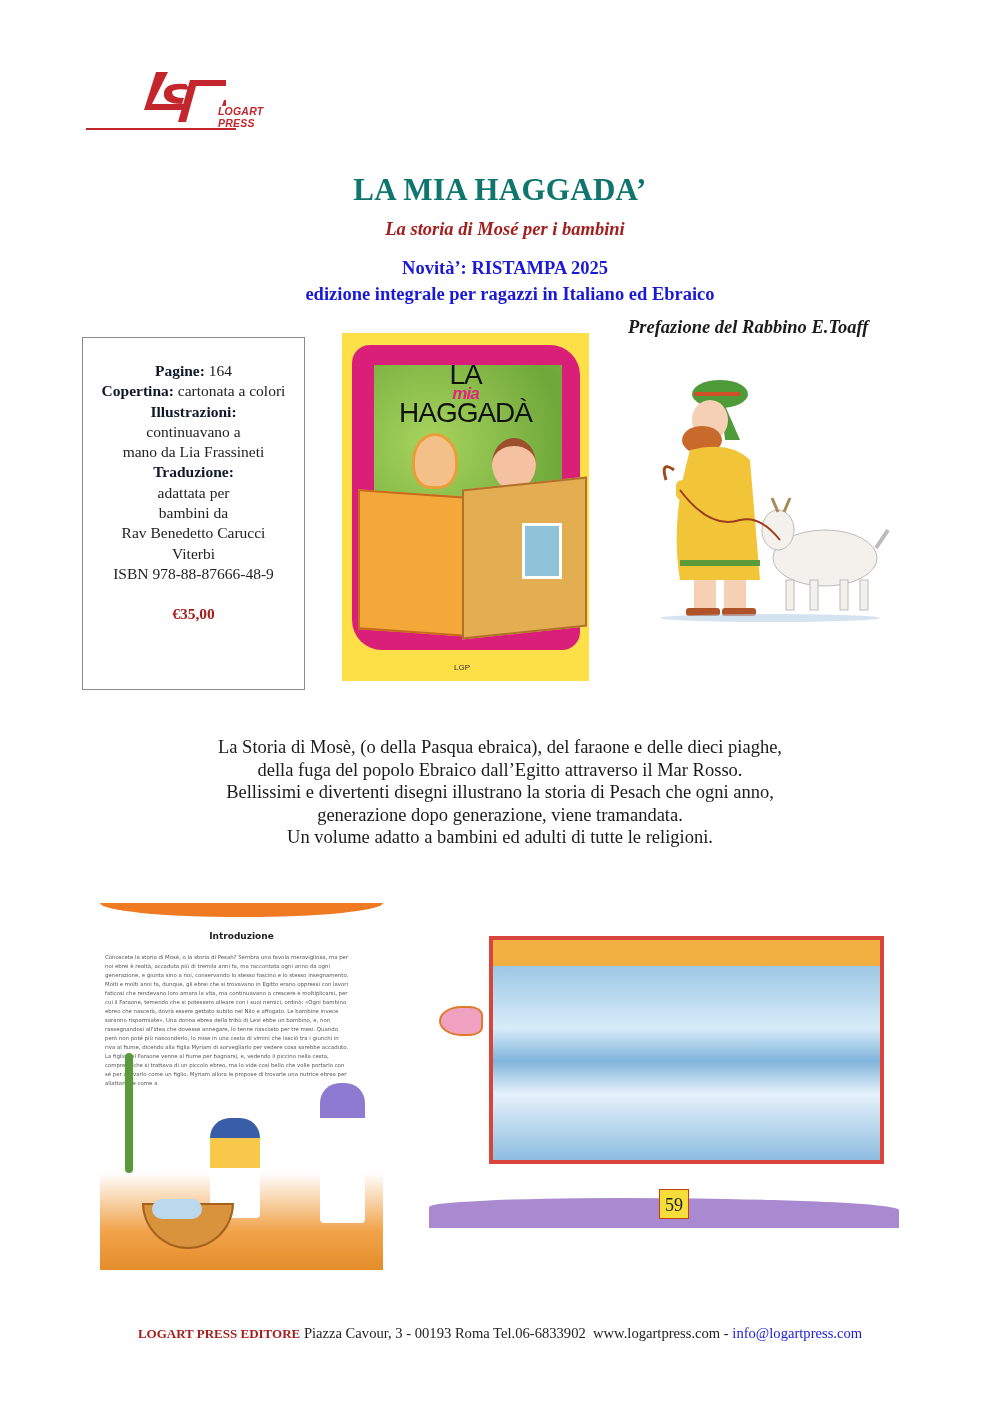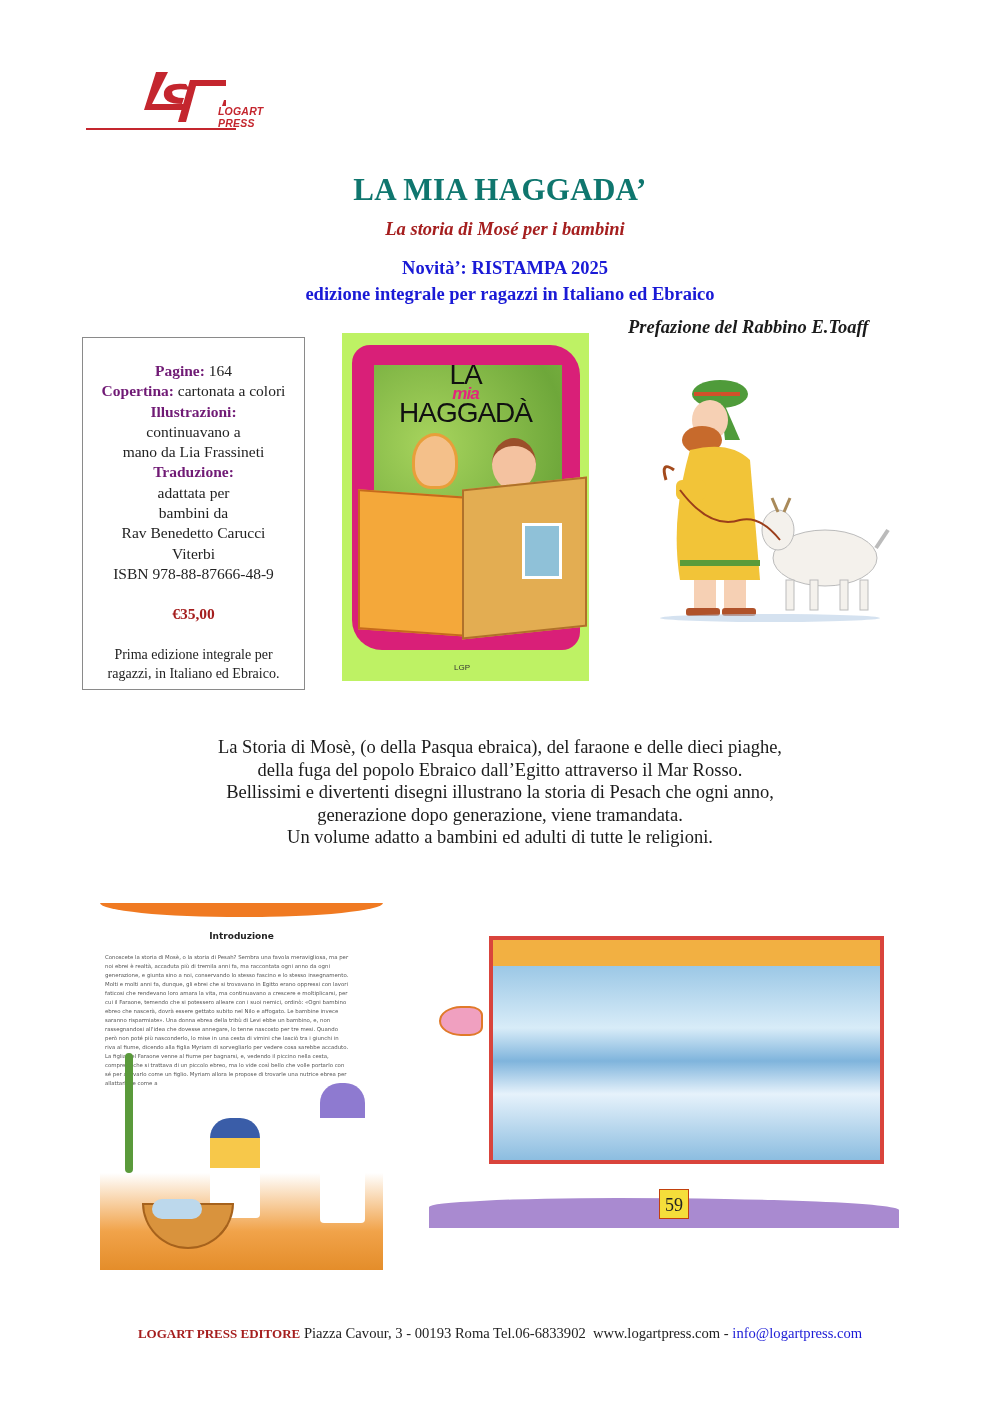--- a/index.html
+++ b/index.html
@@ -15,26 +15,26 @@
 
     
     .title { left: 0; width: 1000px; top: 172px; text-align: center; font-weight: bold; font-size: 31px; color: #0f766e; letter-spacing: 0.3px; }
     .subtitle { left: 0; width: 1010px; top: 219px; text-align: center; font-weight: bold; font-style: italic; font-size: 18.5px; color: #a51e1e; }
     .novita { left: 0; width: 1010px; top: 258px; text-align: center; font-weight: bold; font-size: 18.5px; color: #1a1ad6; }
     .edizione { left: 0; width: 1020px; top: 284px; text-align: center; font-weight: bold; font-size: 18.5px; color: #1a1ad6; }
     .prefazione { left: 628px; top: 317px; font-weight: bold; font-style: italic; font-size: 18.5px; color: #1b1b1b; }
 
     
     .info-box { left: 82px; top: 337px; width: 223px; height: 353px; border: 1.5px solid #8a8a8a; text-align: center; font-size: 15.5px; line-height: 20.3px; color: #222; padding-top: 23px; }
-    .info-box b { color: #701a75; }
+    .info-box b { color: #0f172a; }
     .price { color: #a51e1e; font-weight: bold; margin-top: 20px; display: block; }
     .info-note { font-size: 14px; line-height: 19px; margin-top: 20px; }
 
     
-    .cover { left: 342px; top: 333px; width: 247px; height: 348px; background: #bef264; overflow: hidden; }
+    .cover { left: 342px; top: 333px; width: 247px; height: 348px; background: #fde047; overflow: hidden; }
     .cover-frame { position: absolute; left: 10px; top: 12px; width: 228px; height: 305px; background: #d91f78; border-radius: 18px 30px 18px 30px; }
     .cover-inner { position: absolute; left: 32px; top: 32px; width: 188px; height: 262px; background: radial-gradient(circle at 30% 30%, #a7d45d, #6ea73a 60%, #8ac04a); }
     .cover-title { position: absolute; left: 0; width: 247px; top: 30px; text-align: center; font-family: "Liberation Sans", sans-serif; color: #111; font-size: 28px; line-height: 24px; letter-spacing: -1px; }
     .cover-mia { color: #e3257c; font-style: italic; font-weight: bold; font-size: 17px; display: block; line-height: 14px; }
     .kid1 { position: absolute; left: 70px; top: 100px; width: 46px; height: 56px; border-radius: 50% 50% 40% 40%; background: #f4c08a; border: 3px solid #e89f3a; }
     .kid2 { position: absolute; left: 150px; top: 105px; width: 44px; height: 52px; border-radius: 50%; background: #f4c2a0; border-top: 8px solid #9b4f2a; }
     .book-left { position: absolute; left: 16px; top: 160px; width: 110px; height: 140px; background: #f4a83a; border: 2px solid #c66a1c; transform: skewY(4deg); }
     .book-right { position: absolute; left: 120px; top: 150px; width: 125px; height: 150px; background: #e3ad52; border: 2px solid #b0712a; transform: skewY(-6deg); }
     .book-pic { position: absolute; left: 180px; top: 190px; width: 40px; height: 56px; background: #8fc1d8; border: 3px solid #fff; }
     .cover-logo { position: absolute; left: 112px; top: 330px; font-size: 8px; font-family: "Liberation Sans", sans-serif; color: #333; }
@@ -93,24 +93,20 @@
   <div><b>Illustrazioni:</b></div>
   <div>continuavano a</div>
   <div>mano da Lia Frassineti</div>
   <div><b>Traduzione:</b></div>
   <div>adattata per</div>
   <div>bambini da</div>
   <div>Rav Benedetto Carucci</div>
   <div>Viterbi</div>
   <div>ISBN 978-88-87666-48-9</div>
   <span class="price">€35,00</span>
-  <div class="info-note">
-    <div>Prima edizione integrale per</div>
-    <div>ragazzi, in Italiano ed Ebraico.</div>
-  </div>
 </div>
 
 <div class="abs cover">
   <div class="cover-frame"></div>
   <div class="cover-inner"></div>
   <div class="cover-title">
     <span>LA</span>
     <span class="cover-mia">mia</span>
     <span>HAGGADÀ</span>
   </div>

